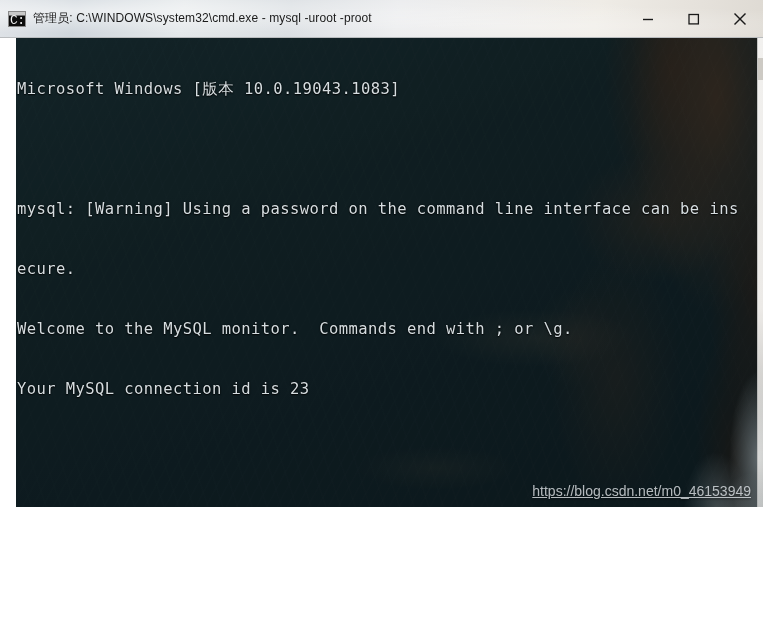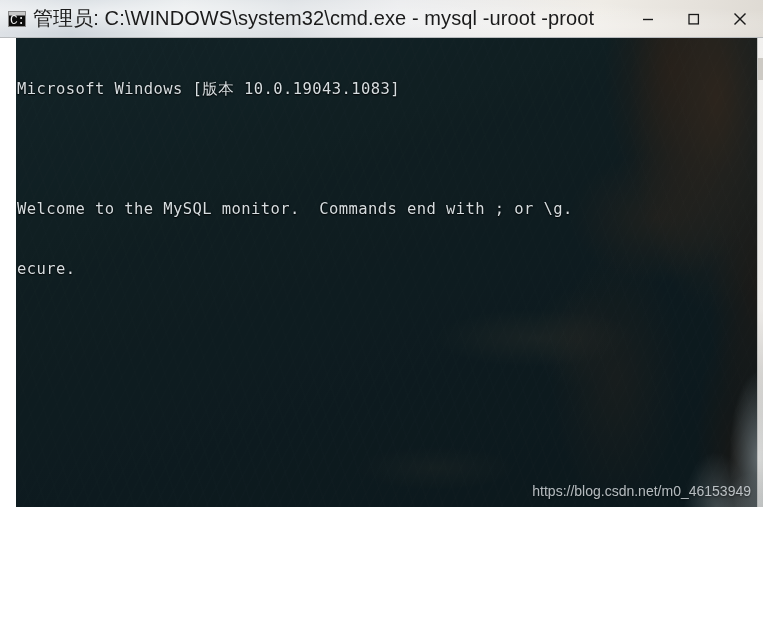--- a/index.html
+++ b/index.html
@@ -78,21 +78,21 @@
     line-height: 10px;
     padding-left: 1px;
     letter-spacing: -0.5px;
     white-space: nowrap;
   }
 
   #title-text {
     position: relative;
     z-index: 2;
     font-family: "Liberation Sans", sans-serif;
-    font-size: 20px;
+    font-size: 12px;
     color: #1b1b1b;
     white-space: nowrap;
     letter-spacing: 0.1px;
     flex: 1 1 auto;
     overflow: hidden;
   }
 
   .win-btn {
     position: relative;
     z-index: 2;
@@ -201,20 +201,21 @@
   
   #watermark {
     position: absolute;
     right: 28px;
     bottom: 8px;
     font-family: "Liberation Sans", sans-serif;
     font-size: 14px;
     color: rgba(223,228,231,.80);
     white-space: nowrap;
     text-shadow: 0 1px 2px rgba(0,0,0,.45);
+    text-decoration: underline;
   }
 
   
   #scrollbar {
     position: absolute;
     right: 0; top: 0;
     width: 22px;
     height: 601px;
     background: linear-gradient(to bottom,
         #f2f1ef 0%,
@@ -280,22 +281,24 @@
   </div>
 
   <div id="console">
 
     <div id="wallpaper"></div>
     <div id="console-tint"></div>
 
     <div id="text-layer">
       <div class="line">Microsoft Windows [版本 10.0.19043.1083]</div>
       <div class="line"></div>
+      <div class="line">mysql: [Warning] Using a password on the command line interface can be ins</div>
+      <div class="line">ecure.</div>
       <div class="line">Welcome to the MySQL monitor.  Commands end with ; or \g.</div>
-      <div class="line">ecure.</div>
+      <div class="line">Your MySQL connection id is 23</div>
       <div class="line"></div>
       
       
       
       
       
       
       
       
       

